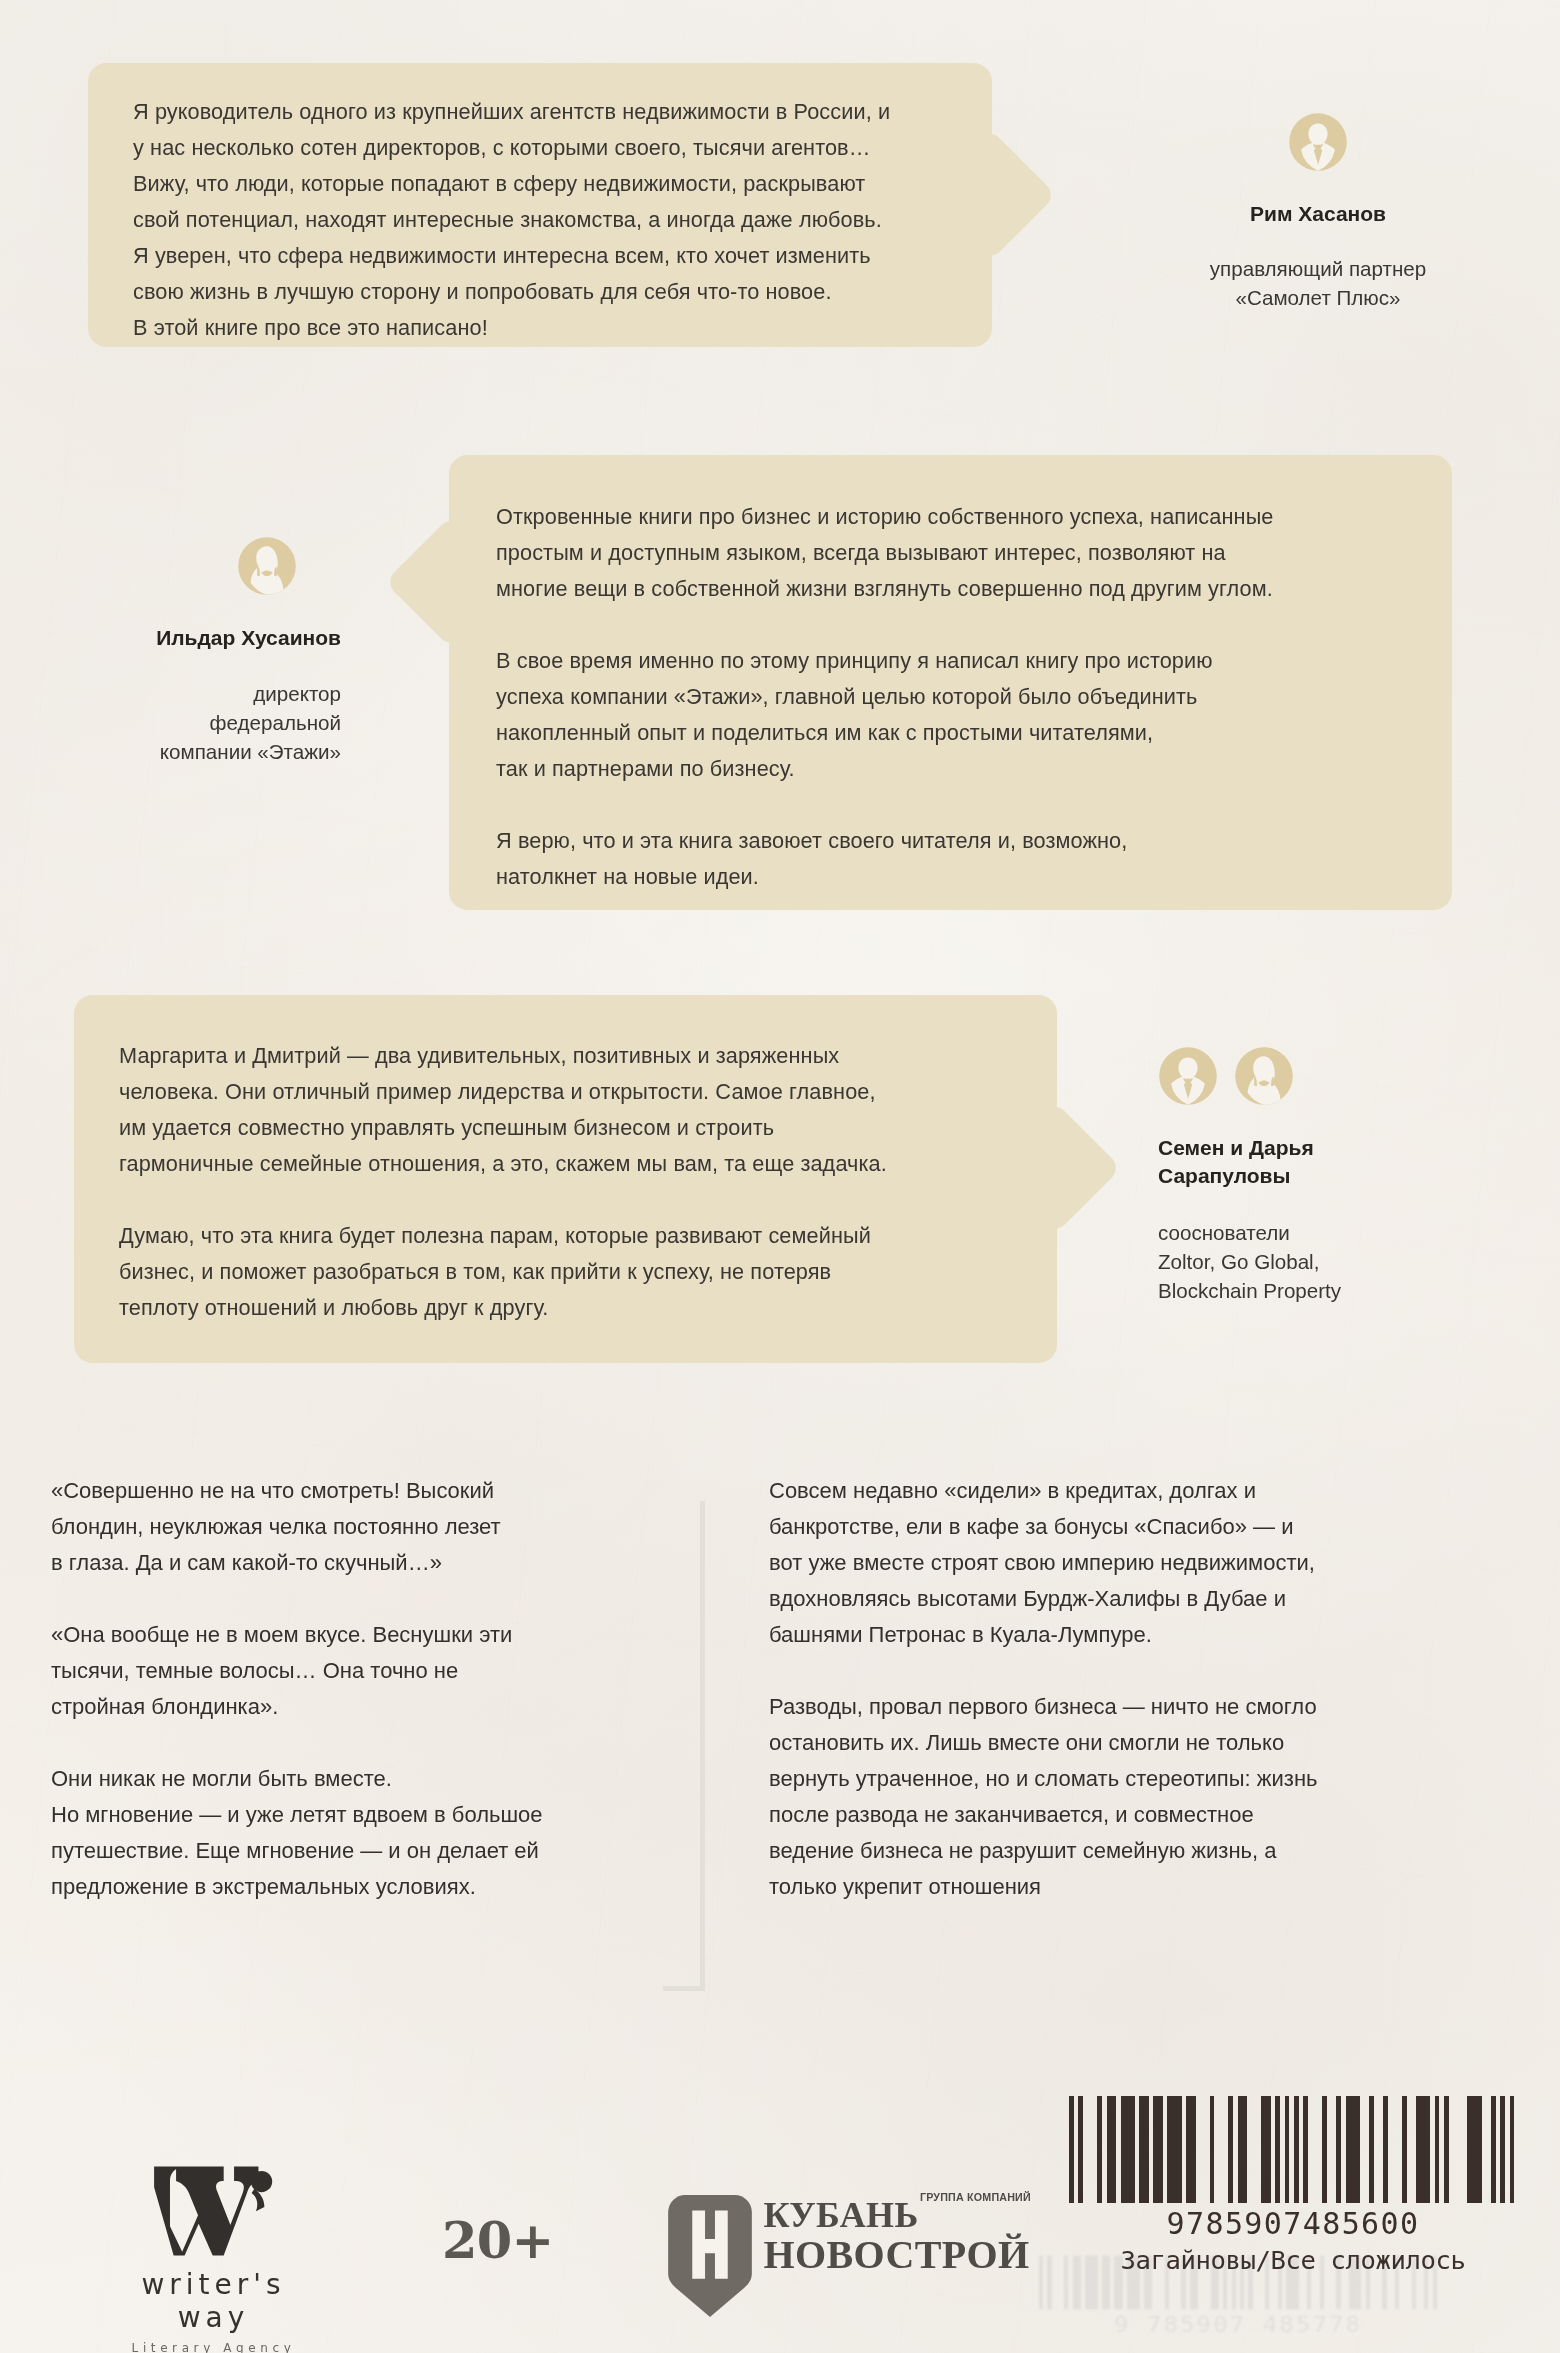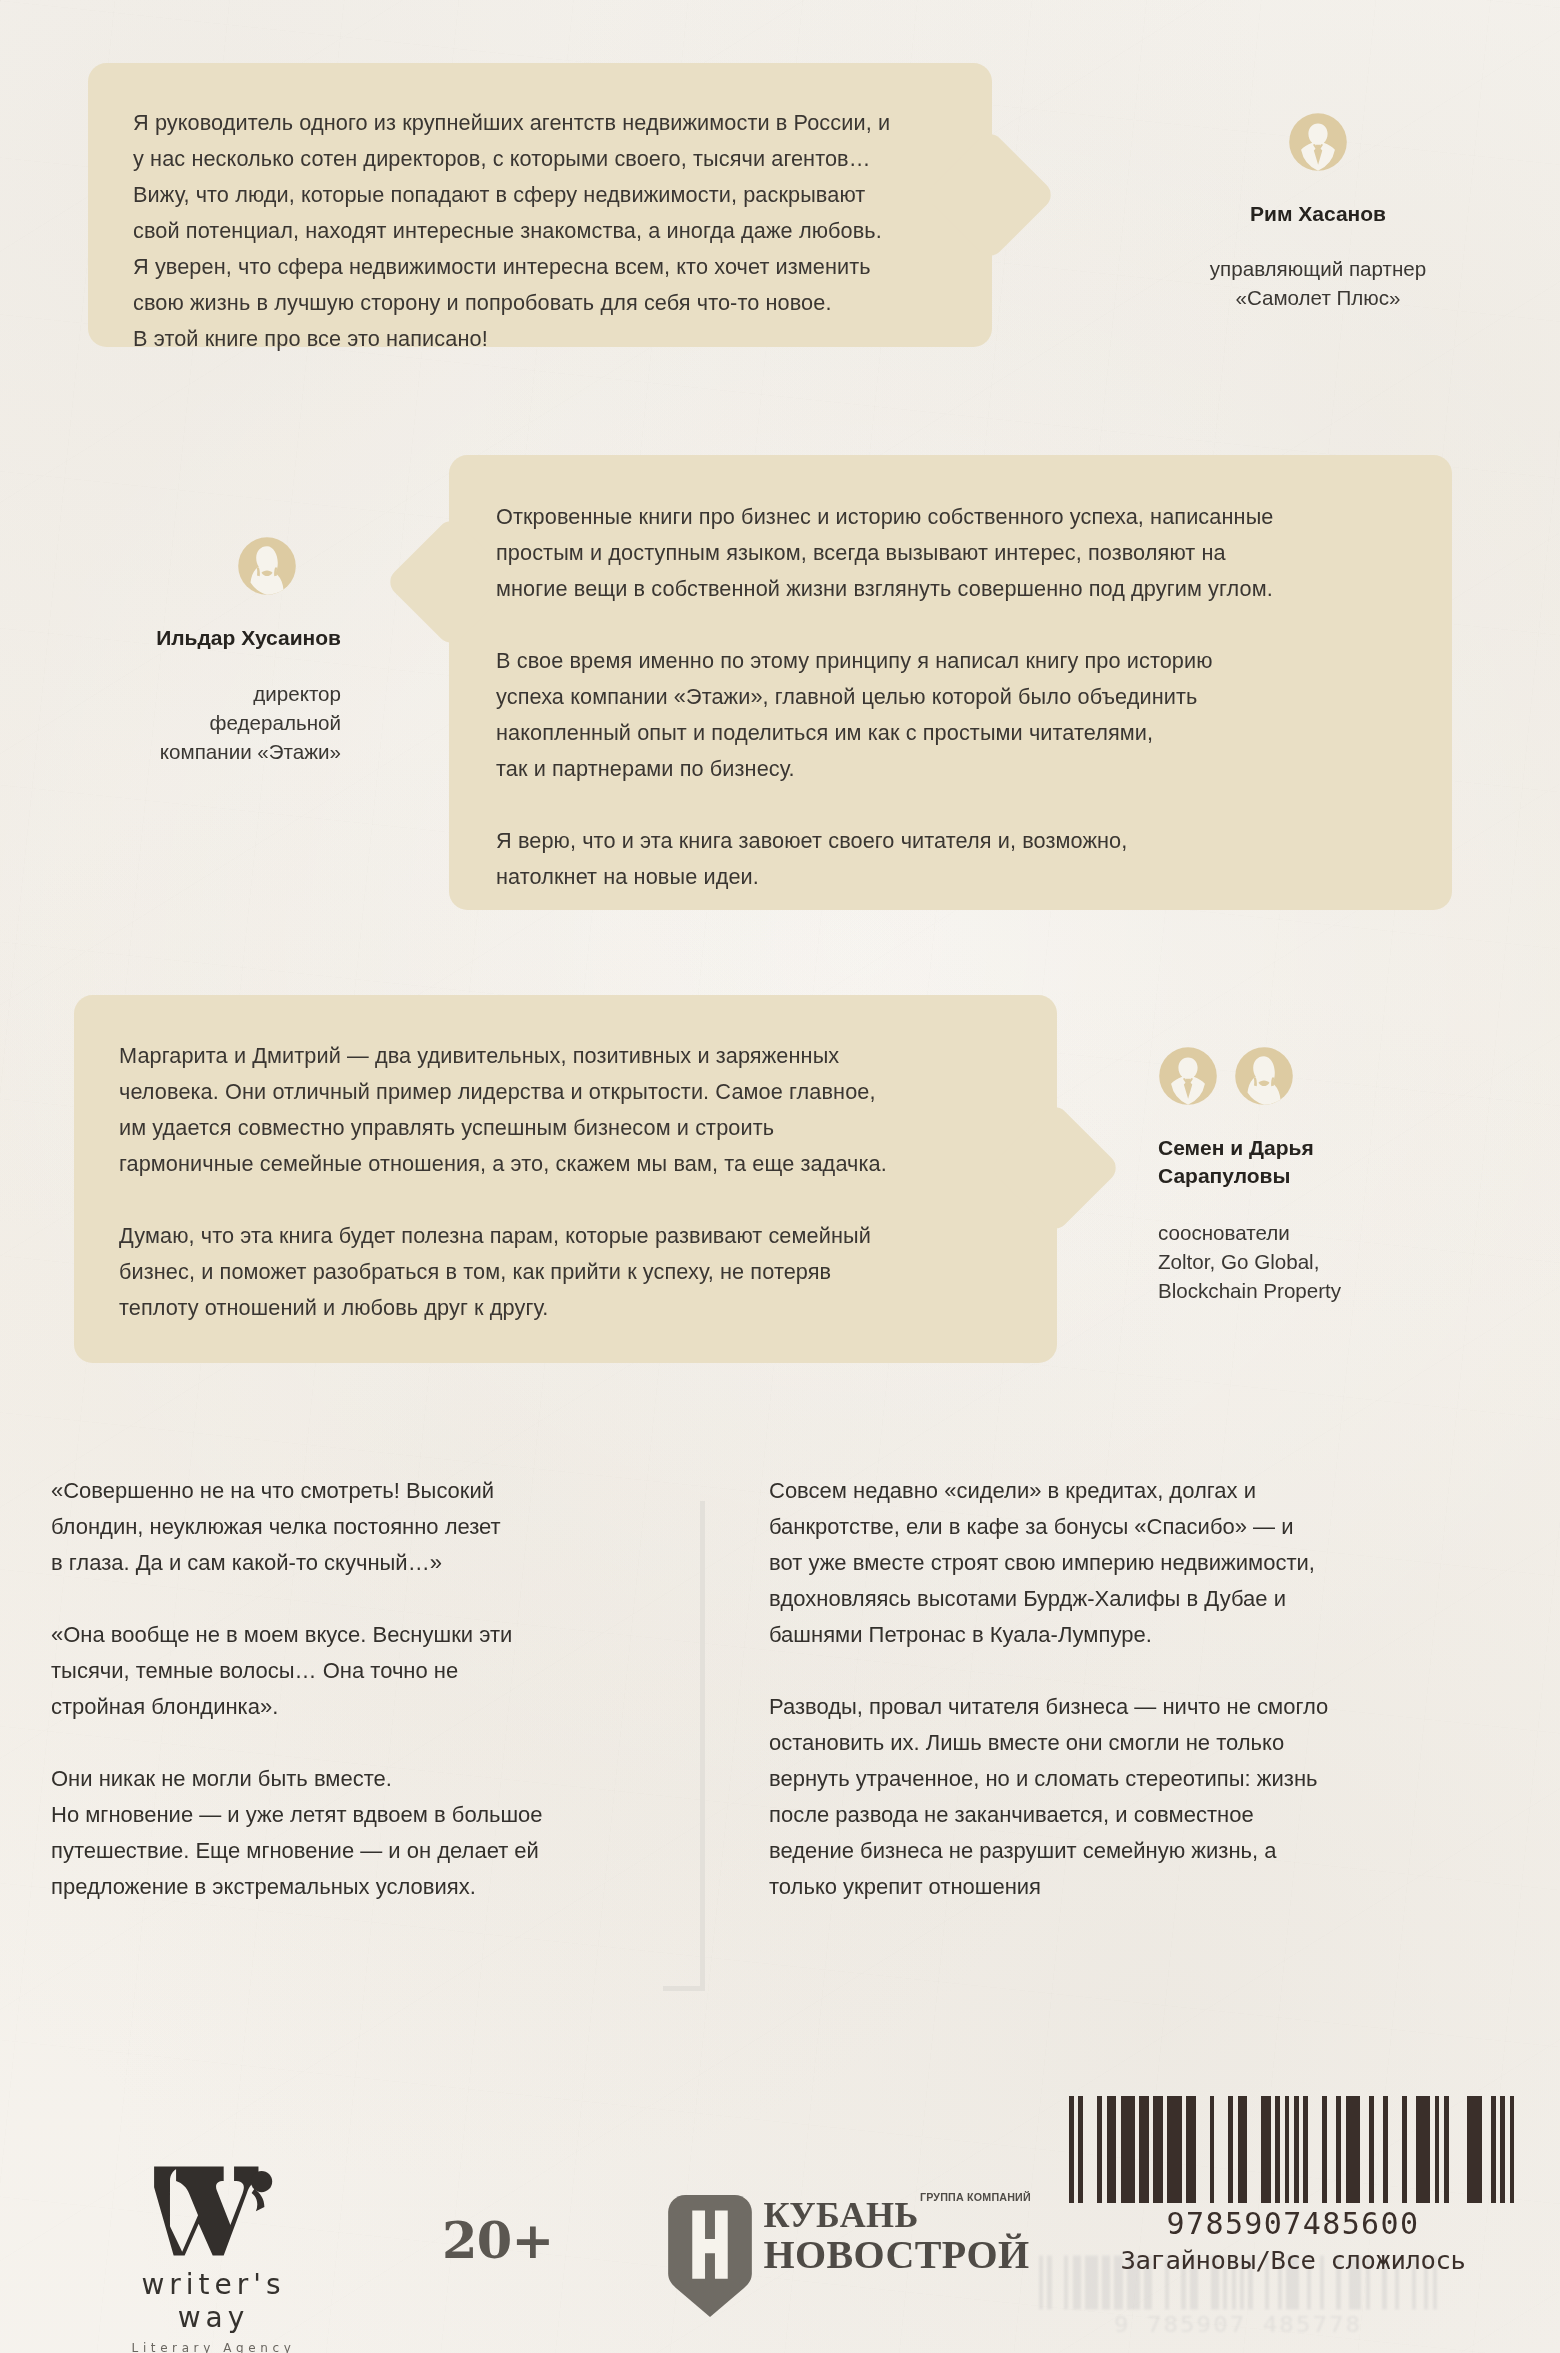--- a/index.html
+++ b/index.html
@@ -141,21 +141,21 @@
   }
 </style>
 </head>
 <body>
 
 <div id="paper-texture"></div>
 <div id="paper-fibers"></div>
 
 <div class="layer">
 
-  <div class="bubble" id="bubble-1" style="left:88px;top:63px;width:904px;height:284px;padding:42px 45px;">
+  <div class="bubble" id="bubble-1" style="left:88px;top:63px;width:904px;height:284px;padding:31px 45px;">
     <div class="tail" style="right:-45px;top:85px;"></div>
     <div class="txt" style="position:relative;z-index:2;">
       <div>Я руководитель одного из крупнейших агентств недвижимости в России, и</div>
       <div>у нас несколько сотен директоров, с которыми своего, тысячи агентов…</div>
       <div>Вижу, что люди, которые попадают в сферу недвижимости, раскрывают</div>
       <div>свой потенциал, находят интересные знакомства, а иногда даже любовь.</div>
       <div>Я уверен, что сфера недвижимости интересна всем, кто хочет изменить</div>
       <div>свою жизнь в лучшую сторону и попробовать для себя что-то новое.</div>
       <div>В этой книге про все это написано!</div>
     </div>
@@ -296,21 +296,21 @@
     <div class="col" id="col-right">
       <div>
         <div>Совсем недавно «сидели» в кредитах, долгах и</div>
         <div>банкротстве, ели в кафе за бонусы «Спасибо» — и</div>
         <div>вот уже вместе строят свою империю недвижимости,</div>
         <div>вдохновляясь высотами Бурдж-Халифы в Дубае и</div>
         <div>башнями Петронас в Куала-Лумпуре.</div>
       </div>
       <div style="height:36px;"></div>
       <div>
-        <div>Разводы, провал читателя бизнеса — ничто не смогло</div>
+        <div>Разводы, провал первого бизнеса — ничто не смогло</div>
         <div>остановить их. Лишь вместе они смогли не только</div>
         <div>вернуть утраченное, но и сломать стереотипы: жизнь</div>
         <div>после развода не заканчивается, и совместное</div>
         <div>ведение бизнеса не разрушит семейную жизнь, а</div>
         <div>только укрепит отношения</div>
       </div>
     </div>
   </div>
 
   <div id="writers-way">

